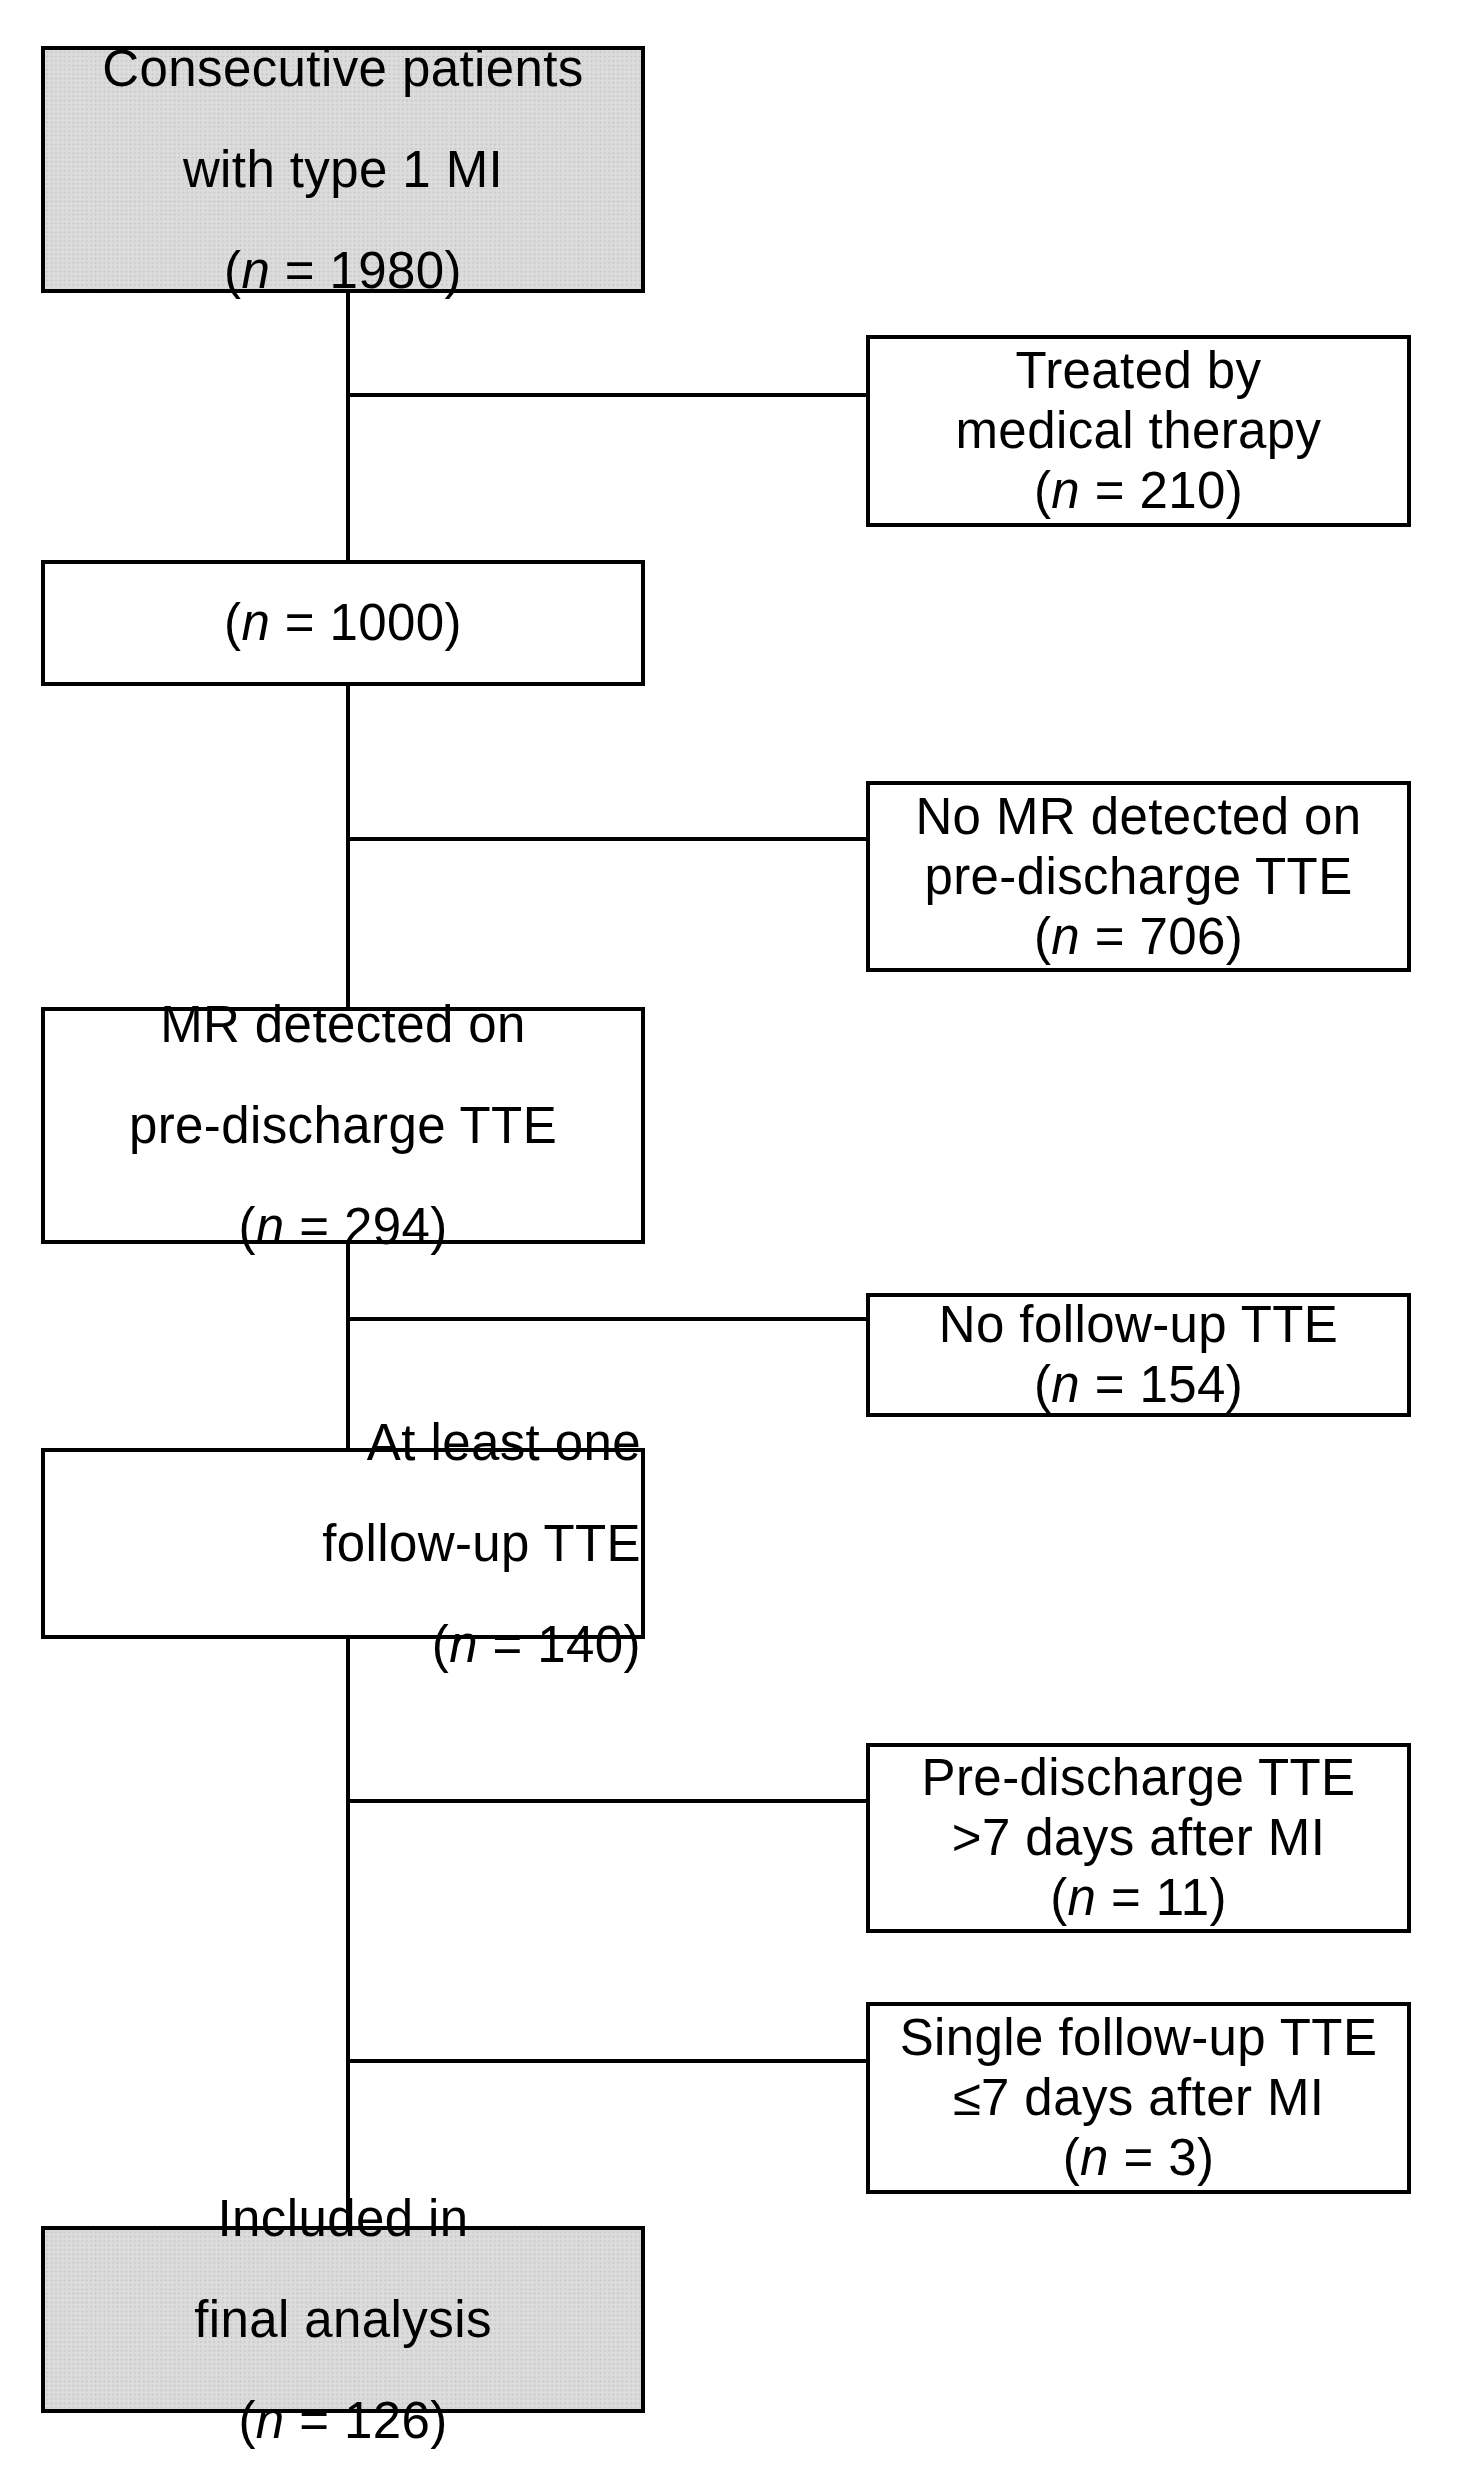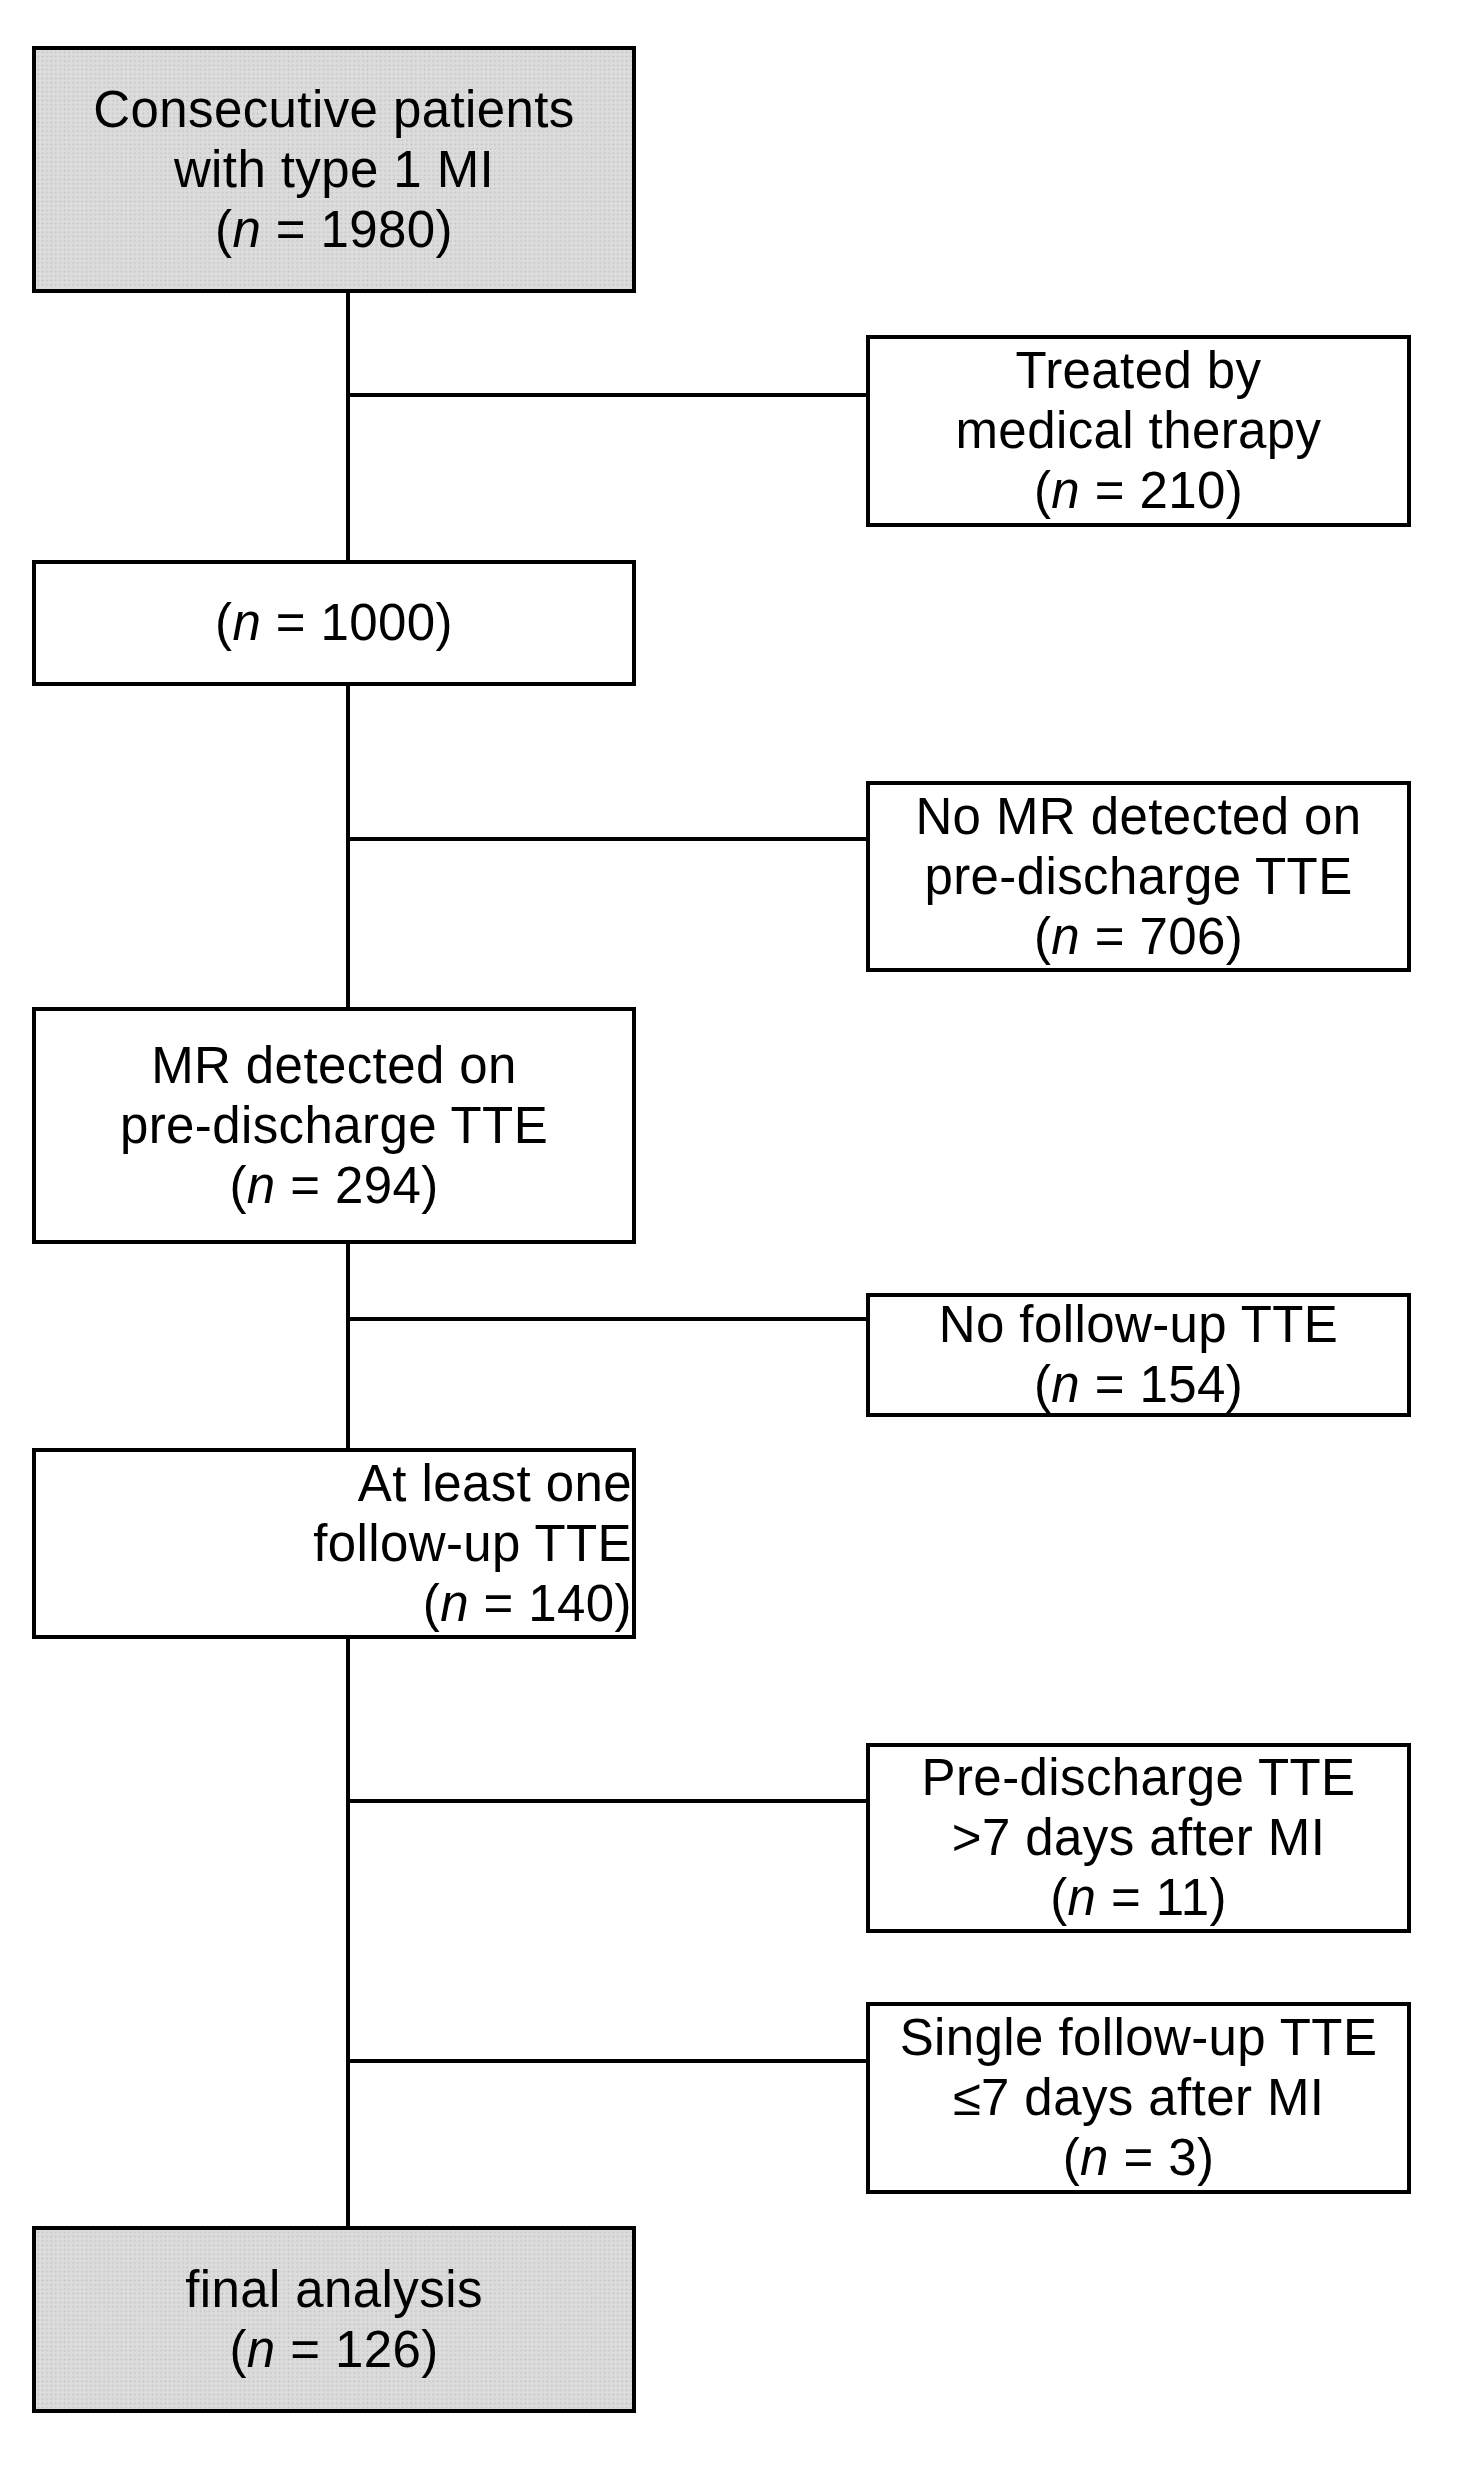--- a/index.html
+++ b/index.html
@@ -24,21 +24,21 @@
     line-height:60px;
     letter-spacing:0.4px;
     z-index:2;
   }
   .box.white{background:var(--box-white,#ffffff);}
   .box.gray{
     background:var(--box-gray,#dcdcdc);
     background-image:radial-gradient(#cacaca 1.1px, transparent 1.1px);
     background-size:4.4px 4.4px;
   }
-  .col-left{left:32px;width:604px;}
+  .col-left{left:41px;width:604px;gap:41px;}
   .col-right{left:866px;width:545px;margin-top:36px;}
   .ln{white-space:nowrap;}
   .it{font-style:italic;}
   .line{
     position:absolute;
     background:var(--ink,#000000);
     z-index:1;
   }
   .vline{width:4.4px;}
   .hline{height:4.4px;}
@@ -100,18 +100,19 @@
     <div class="ln"><span>(</span><span class="it">n</span><span> = 11)</span></div>
   </div>
 
   <div class="box col-right white" style="top:1966px;height:192px;">
     <div class="ln">Single follow-up TTE</div>
     <div class="ln">≤7 days after MI</div>
     <div class="ln"><span>(</span><span class="it">n</span><span> = 3)</span></div>
   </div>
 
   <div class="box col-left gray" style="top:2226px;height:187px;">
+    <div class="ln">Included in</div>
     <div class="ln">final analysis</div>
     <div class="ln"><span>(</span><span class="it">n</span><span> = 126)</span></div>
   </div>
 
 </div>
 
 
 </body></html>

